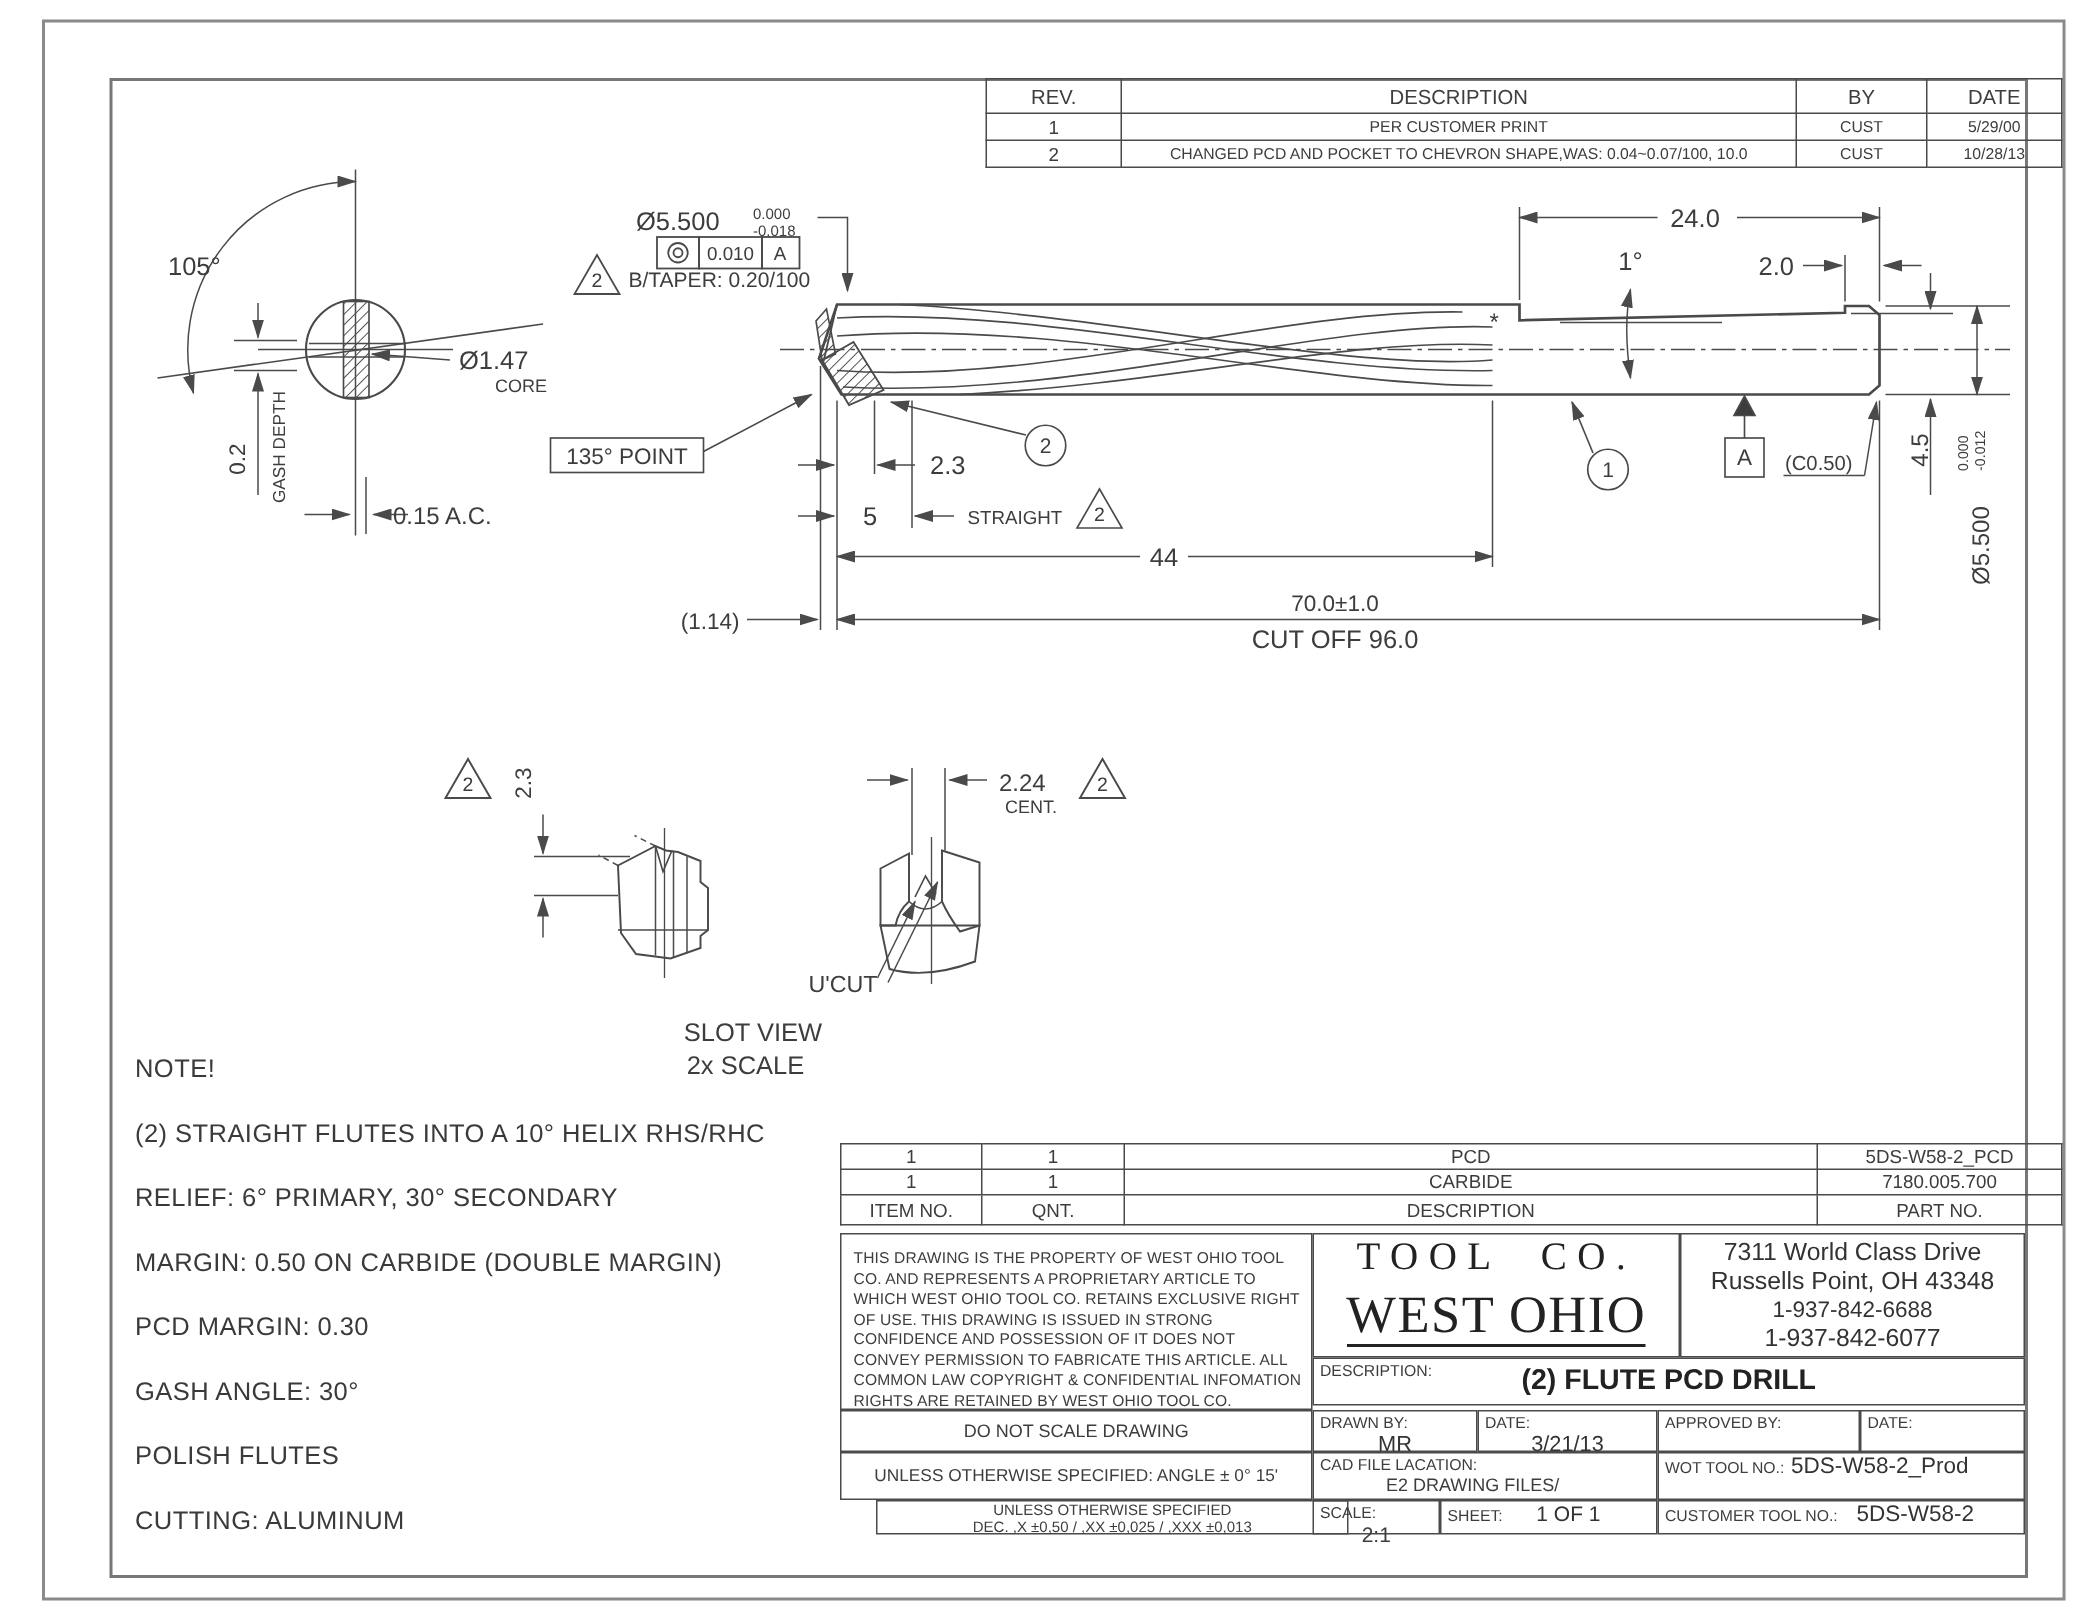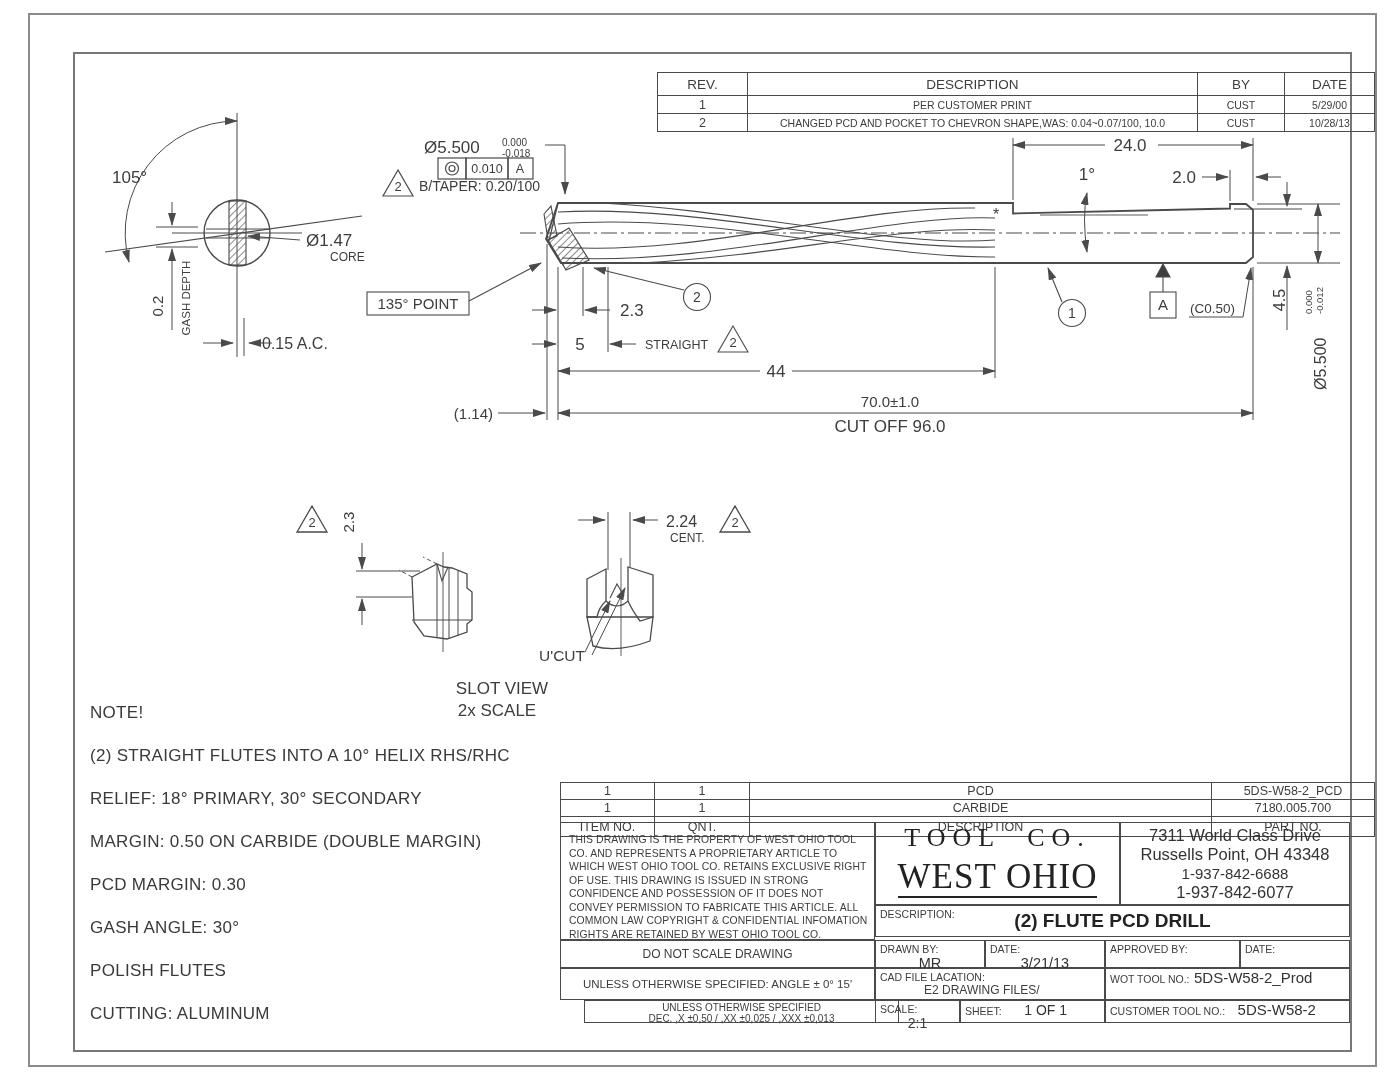--- a/index.html
+++ b/index.html
@@ -1,20 +1,20 @@
 <!DOCTYPE html>
 <html><head>
 <meta charset="utf-8">
 <style>
   html,body{margin:0;padding:0;background:#fff;}
   #page{position:relative;width:1395px;height:1080px;background:#ffffff;overflow:hidden;
         font-family:"Liberation Sans","DejaVu Sans",sans-serif;color:#3d3d3d;}
   .border-box{position:absolute;border:2px solid #8a8a8a;}
   .abs{position:absolute;}
-  table{border-collapse:collapse;margin-top:20px;}
+  table{border-collapse:collapse;}
   td,th{border:1.6px solid #4a4a4a;padding:0 4px;white-space:nowrap;overflow:hidden;}
   
   #rev-table{position:absolute;left:657px;top:52px;}
   #rev-table th{font-size:13.5px;font-weight:normal;height:22px;}
   #rev-table td{font-size:10.5px;height:17px;text-align:center;}
   
   #bom-table{position:absolute;left:560px;top:762px;}
   #bom-table td{font-size:12.5px;text-align:center;}
   .bom-row td{height:16px;}
   .bom-head td{height:19px;font-size:13px;}
@@ -262,21 +262,21 @@
       <td>CHANGED PCD AND POCKET TO CHEVRON SHAPE,WAS: 0.04~0.07/100, 10.0</td>
       <td>CUST</td>
       <td>10/28/13</td>
     </tr>
   </tbody>
     </table>
 
   <div id="notes">
     <div class="note-title">NOTE!</div>
     <div class="note-line">(2) STRAIGHT FLUTES INTO A 10° HELIX RHS/RHC</div>
-    <div class="note-line">RELIEF: 18° PRIMARY, 30° SECONDARY</div>
+    <div class="note-line">RELIEF: 6° PRIMARY, 30° SECONDARY</div>
     <div class="note-line">MARGIN: 0.50  ON CARBIDE (DOUBLE MARGIN)</div>
     <div class="note-line">PCD MARGIN: 0.30</div>
     <div class="note-line">GASH ANGLE: 30°</div>
     <div class="note-line">POLISH FLUTES</div>
     <div class="note-line">CUTTING: ALUMINUM</div>
   </div>
 
   <table id="bom-table">
     <tbody>
         <tr class="bom-row">

